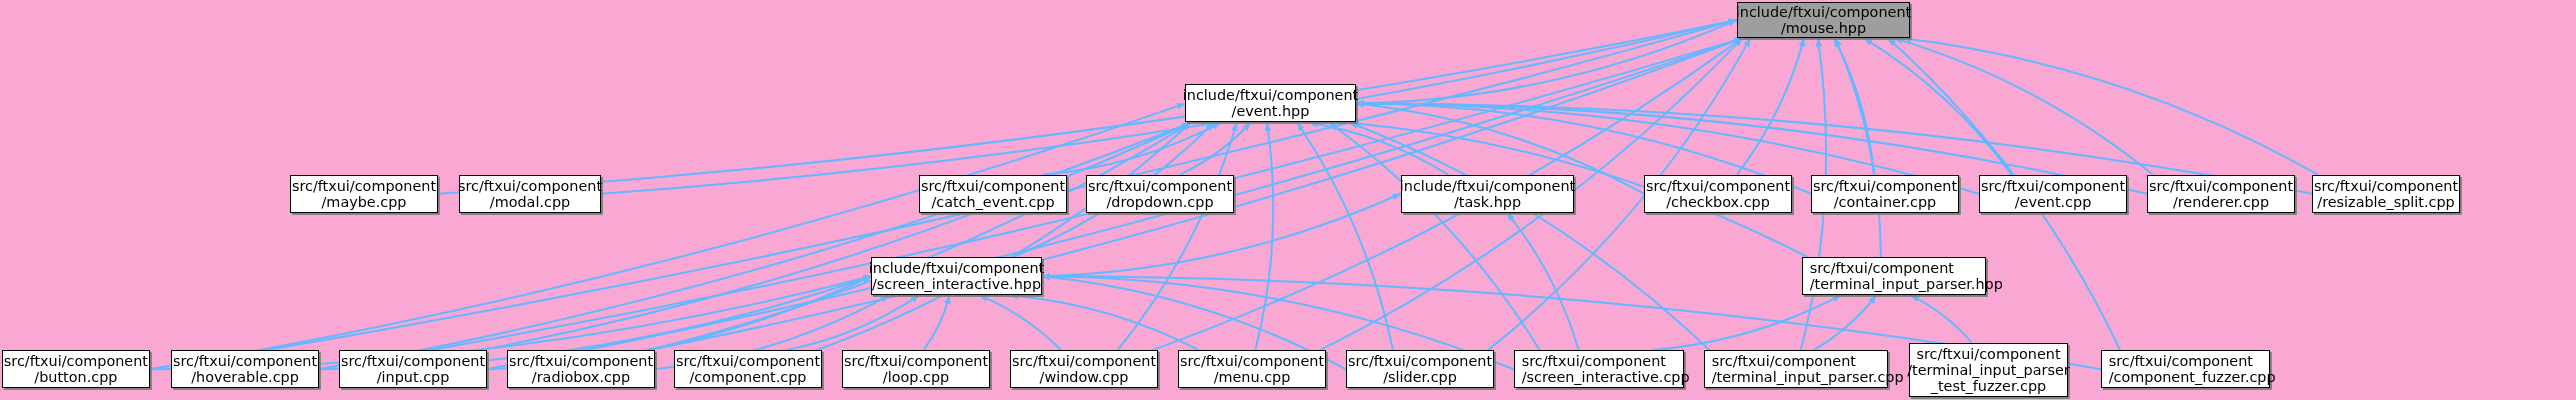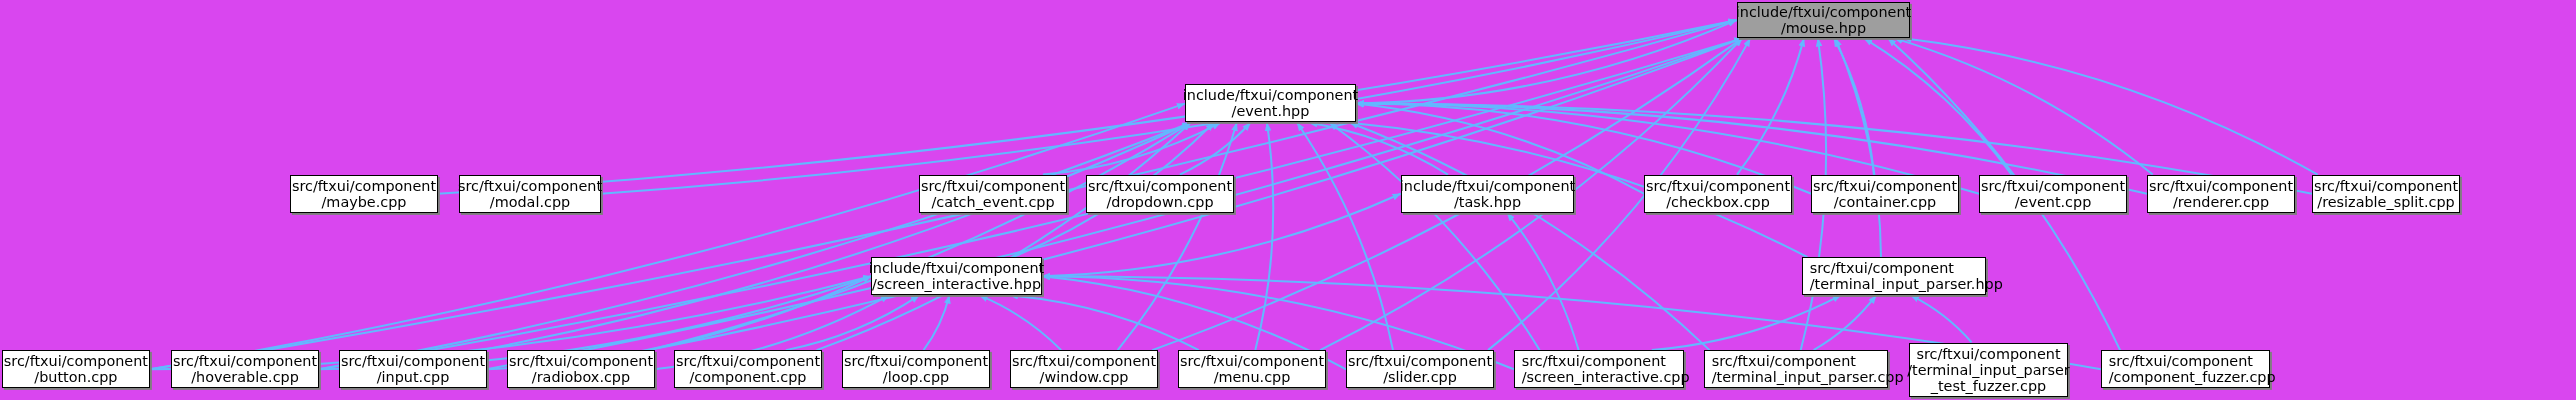--- a/index.html
+++ b/index.html
@@ -1,16 +1,16 @@
 <!DOCTYPE html>
 <html><head>
 <meta charset="utf-8">
 <style>
   html,body{margin:0;padding:0;background:#000;}
-  #canvas{position:relative;width:2576px;height:400px;background:#d946ef;overflow:hidden;
+  #canvas{position:relative;width:2576px;height:400px;background:#f9a8d4;overflow:hidden;
           font-family:"DejaVu Sans","Liberation Sans",sans-serif;}
   #edges{position:absolute;left:0;top:0;width:2576px;height:400px;}
   .node{position:absolute;box-sizing:border-box;border:1px solid #000;
         background:#fff;color:#000;font-size:14.4px;line-height:16.3px;
         text-align:center;display:flex;align-items:center;justify-content:center;
         box-shadow:1.9px 1.9px 0 0 #7f7f7f;z-index:5;white-space:pre;}
   .node.gray{background:#9e9e9e;}
   .node.lalign{justify-content:flex-start;text-align:left;padding-left:6.7px;}
 </style>
 </head>

